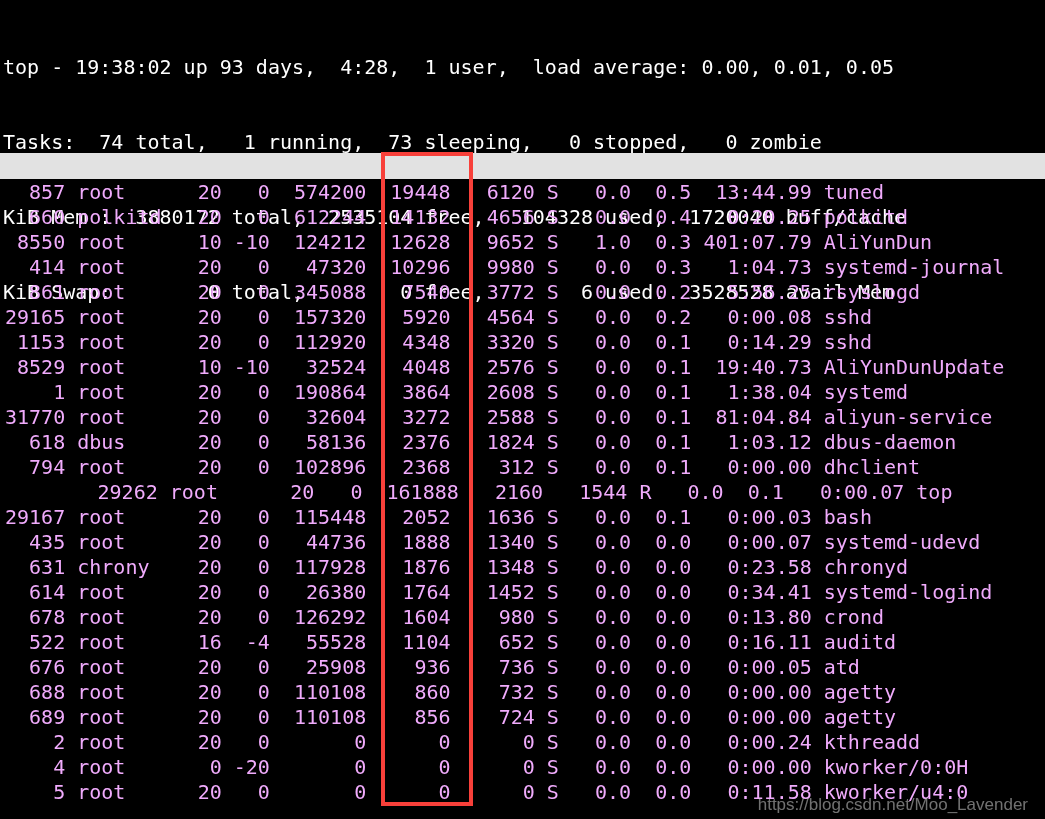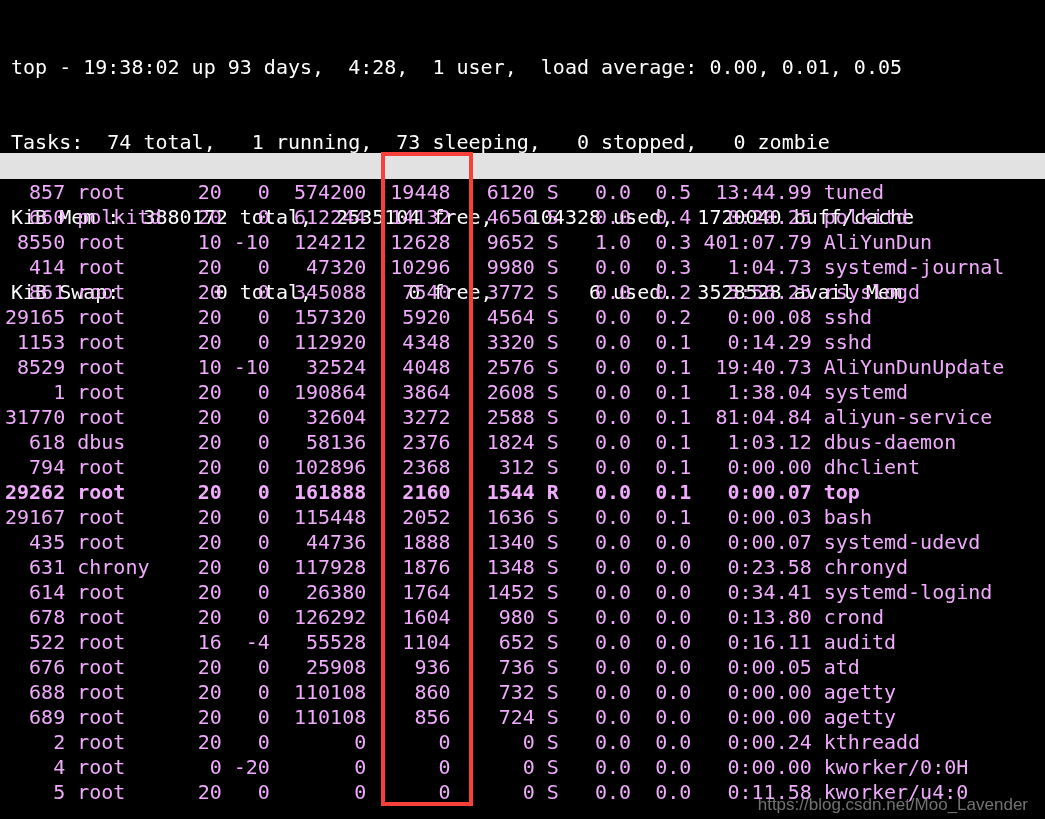--- a/index.html
+++ b/index.html
@@ -23,21 +23,21 @@
     font-family: "DejaVu Sans Mono", "Liberation Mono", monospace;
     font-size: 20px;
     line-height: 25px;
     letter-spacing: 0px;
     white-space: pre;
   }
 
   .summary-block {
     position: absolute;
     top: 5px;
-    left: 11px;
+    left: 3px;
     width: 1035px;
   }
   .sum-line {
     height: 25px;
     line-height: 25px;
     color: #ffffff;
     white-space: pre;
     font-size: 20px;
   }
 
@@ -62,21 +62,22 @@
     width: 1040px;
   }
   .proc-row {
     height: 25px;
     line-height: 25px;
     white-space: pre;
     color: #f0abfc;
     font-size: 20px;
   }
   .proc-row.bold {
-    font-weight: bold;
+    font-weight: normal;
+    text-align: center;
   }
 
   
   .res-highlight {
     position: absolute;
     left: 381px;
     top: 152px;
     width: 92px;
     height: 654px;
     border: 4px solid #f8403a;

